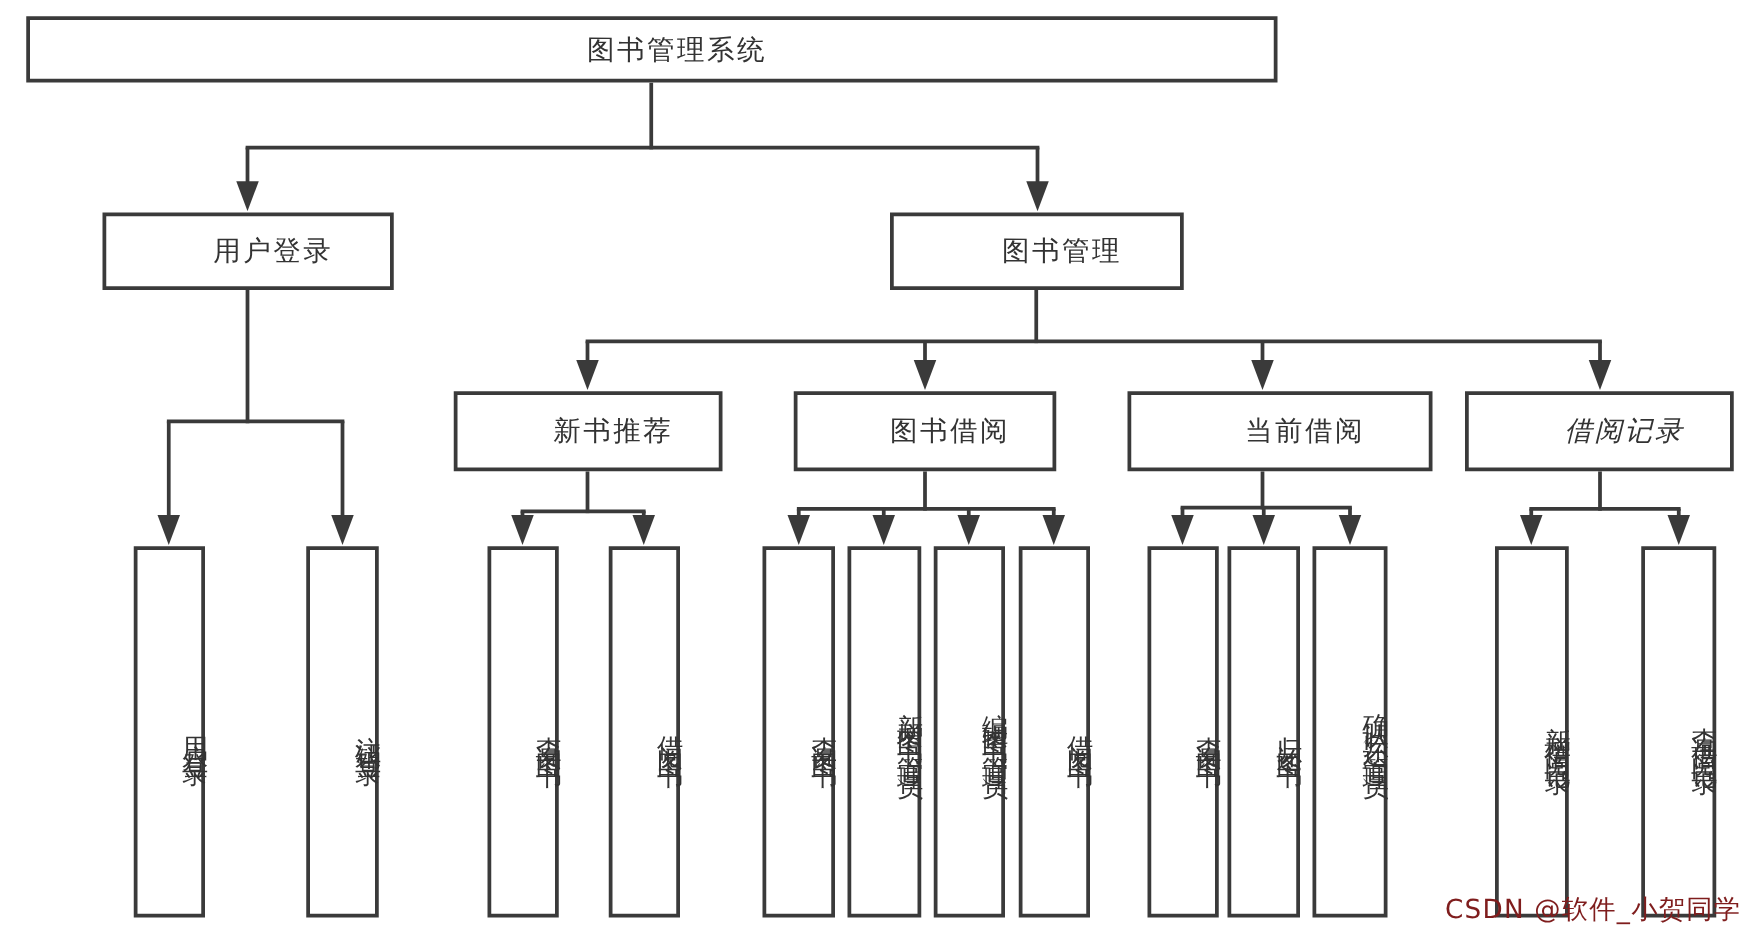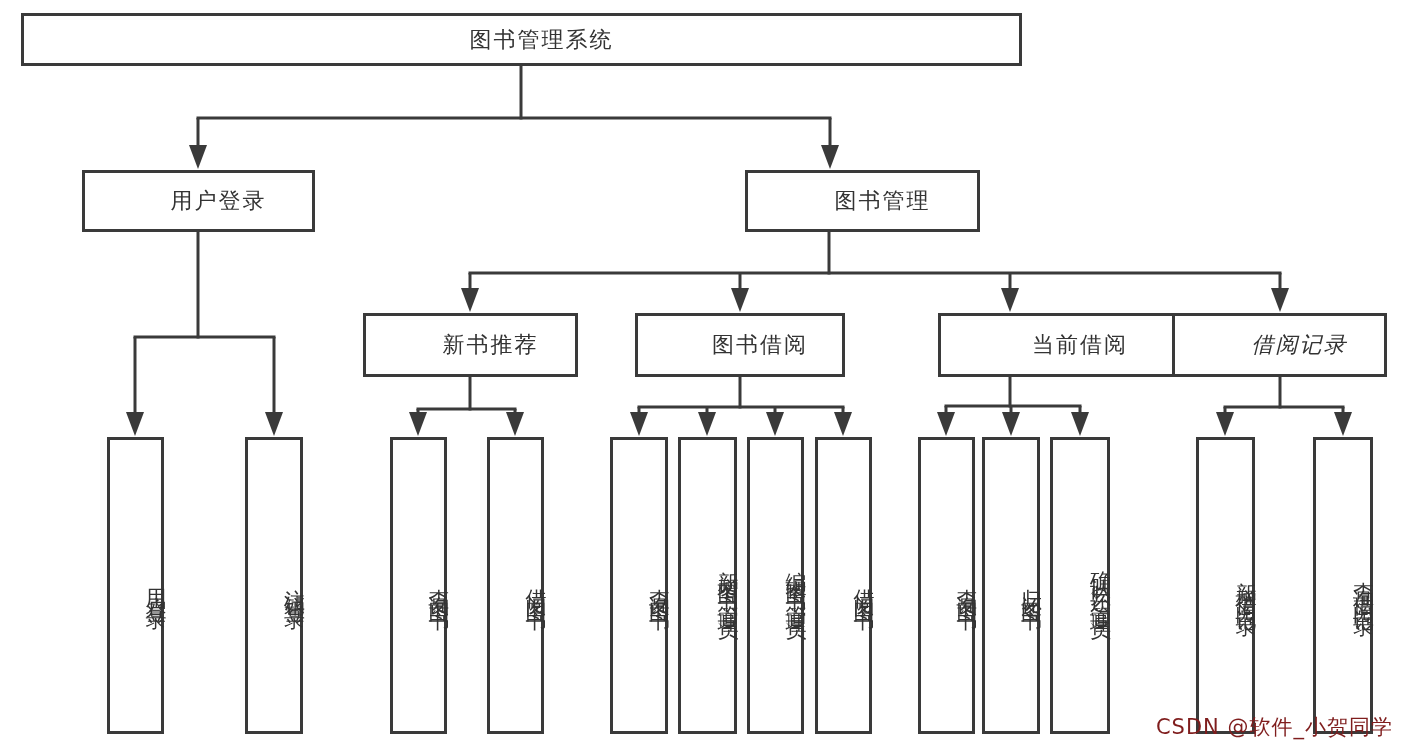--- a/index.html
+++ b/index.html
@@ -121,25 +121,25 @@
       <line x1="1225" y1="407" x2="1225" y2="414"></line>
       <polygon points="1216,412 1234,412 1225,436" stroke="none"></polygon>
       <line x1="1343" y1="407" x2="1343" y2="414"></line>
       <polygon points="1334,412 1352,412 1343,436" stroke="none"></polygon>
     </g>
   </svg>
 
   <div class="box" style="left:21px; top:13px; width:1001px; height:53px;">图书管理系统</div>
 
   <div class="box" style="left:82px; top:170px; width:233px; height:62px;">用户登录</div>
-  <div class="box" style="left:712px; top:170px; width:235px; height:62px;margin-left:33px;">图书管理</div>
+  <div class="box" style="left:712px; top:170px; width:235px; height:62px;">图书管理</div>
 
   <div class="box" style="left:635px; top:313px; width:210px; height:64px;">图书借阅</div>
   <div class="box" style="left:363px; top:313px; width:215px; height:64px;">新书推荐</div>
-  <div class="box" style="left:902px; top:313px; width:244px; height:64px;margin-left:36px;">当前借阅</div>
+  <div class="box" style="left:902px; top:313px; width:244px; height:64px;">当前借阅</div>
   <div class="box" style="left:1172px; top:313px; width:215px; height:64px;font-style:italic;">借阅记录</div>
 
   <div class="box leaf" style="left:107px; top:437px; width:57px; height:297px;">用户登录</div>
   <div class="box leaf" style="left:245px; top:437px; width:58px; height:297px;">注销登录</div>
 
   <div class="box leaf" style="left:390px; top:437px; width:57px; height:297px;">查询图书</div>
   <div class="box leaf" style="left:487px; top:437px; width:57px; height:297px;">借阅图书</div>
 
   <div class="box leaf" style="left:610px; top:437px; width:58px; height:297px;">查询图书</div>
   <div class="box leaf" style="left:678px; top:437px; width:59px; height:297px;">新增图书（管理员）</div>

